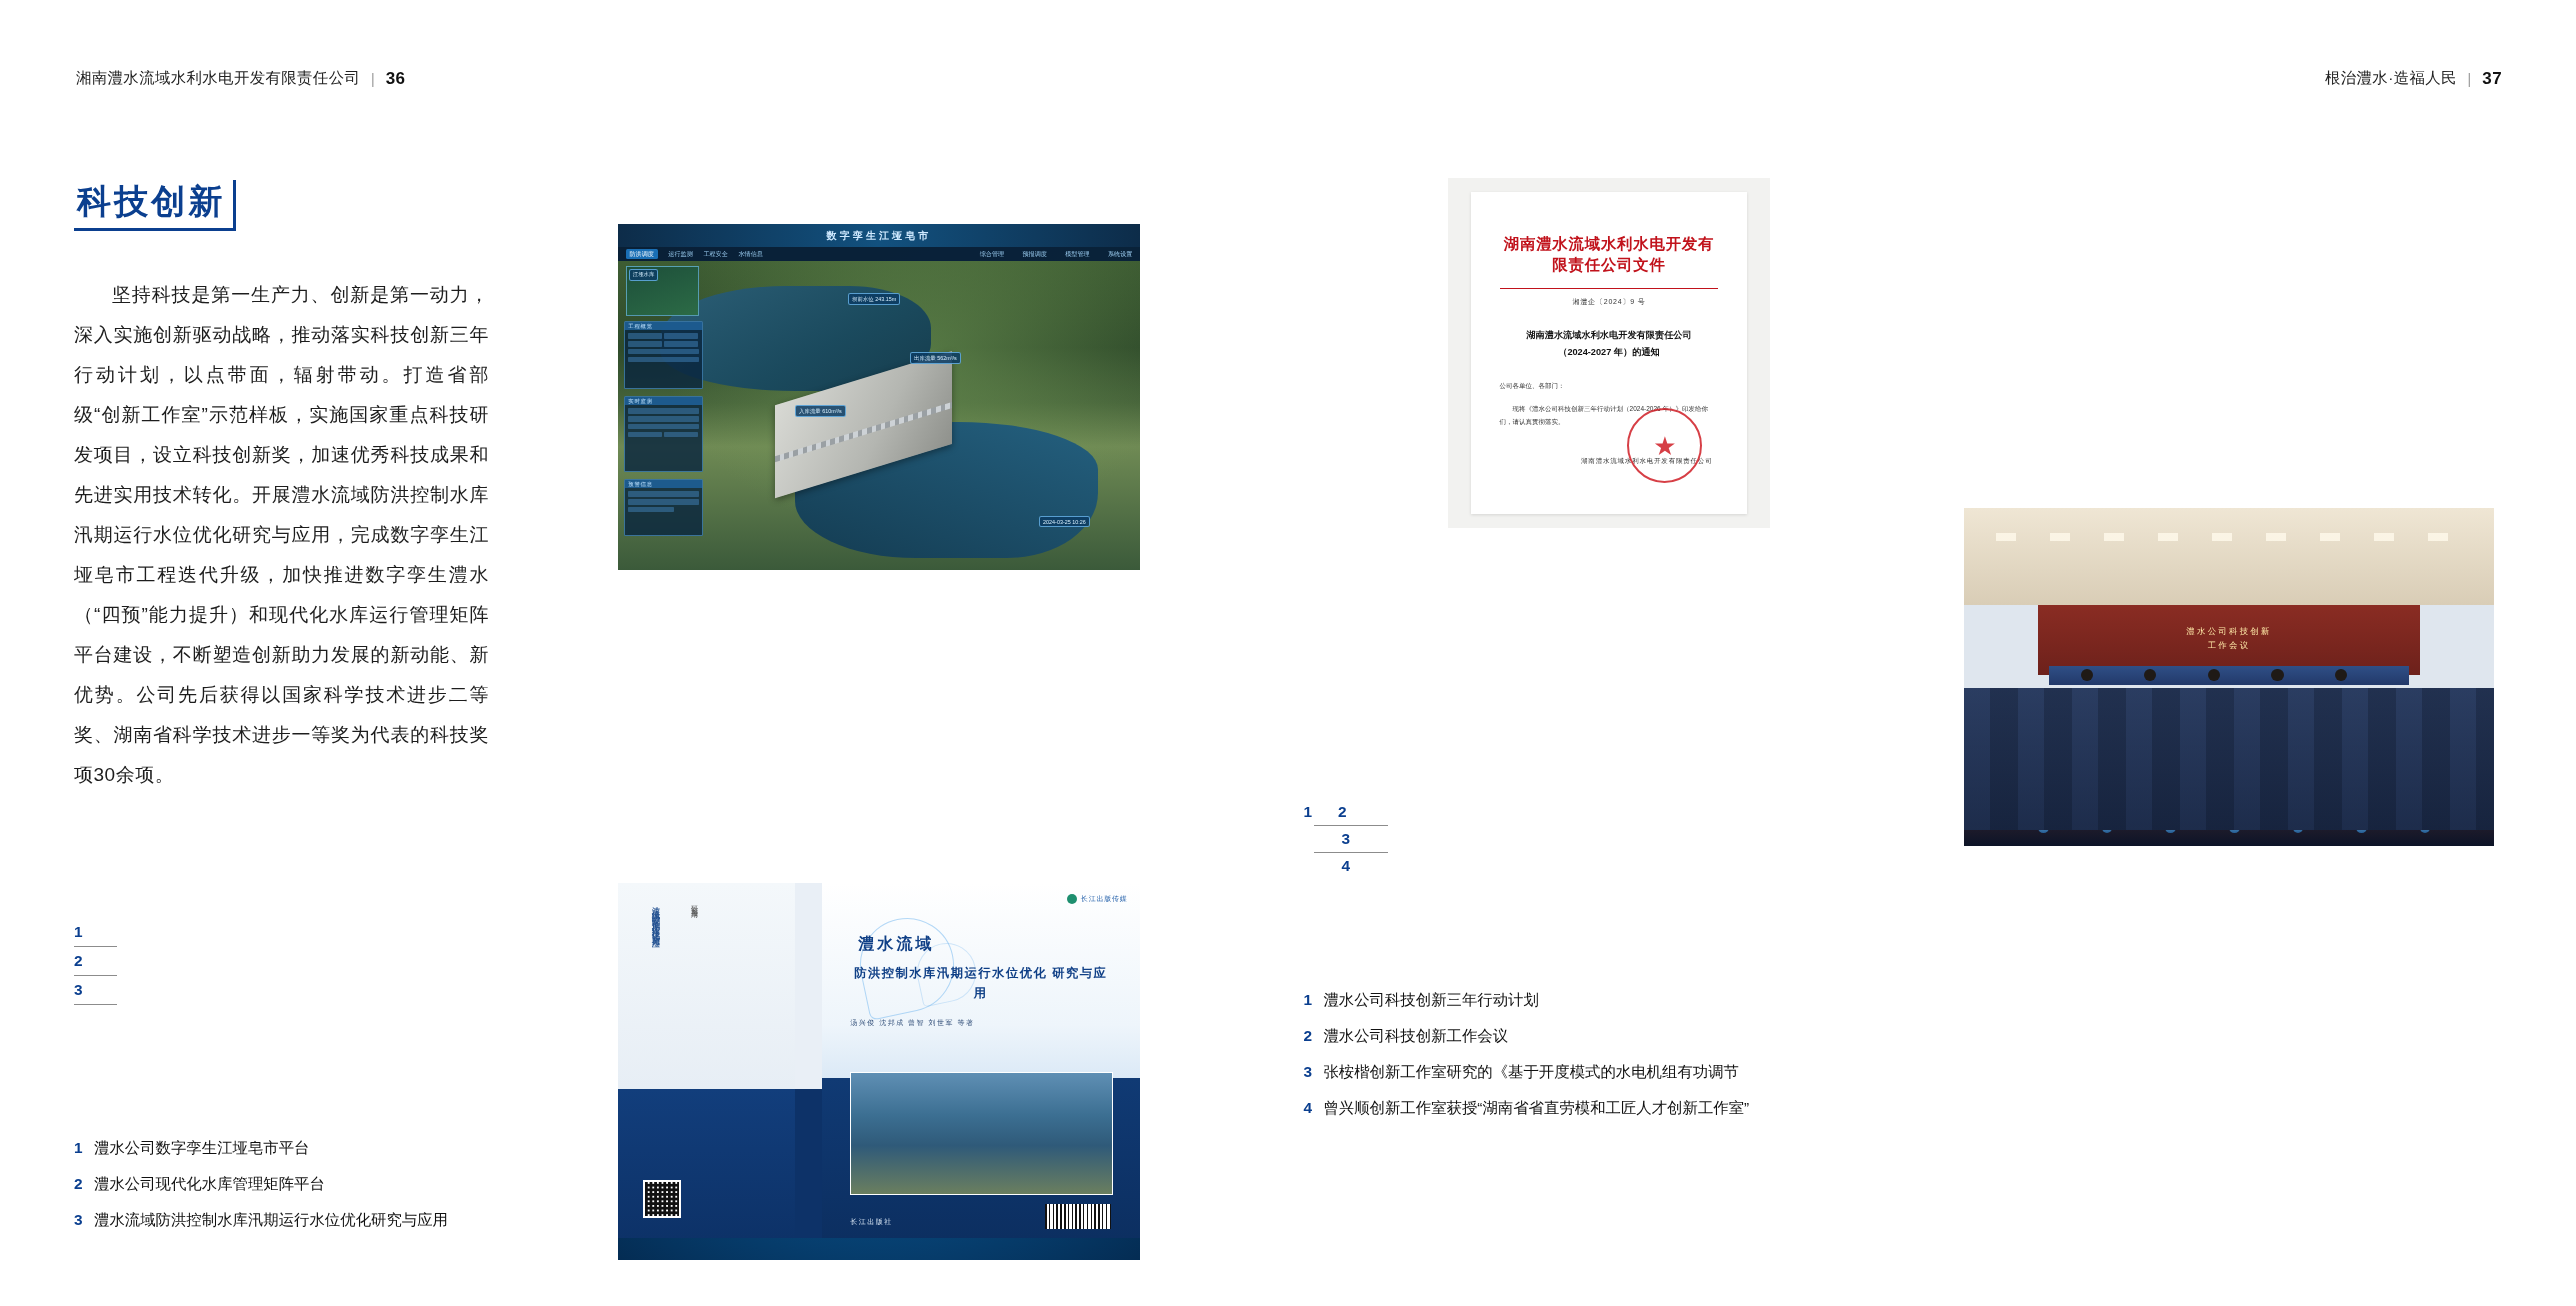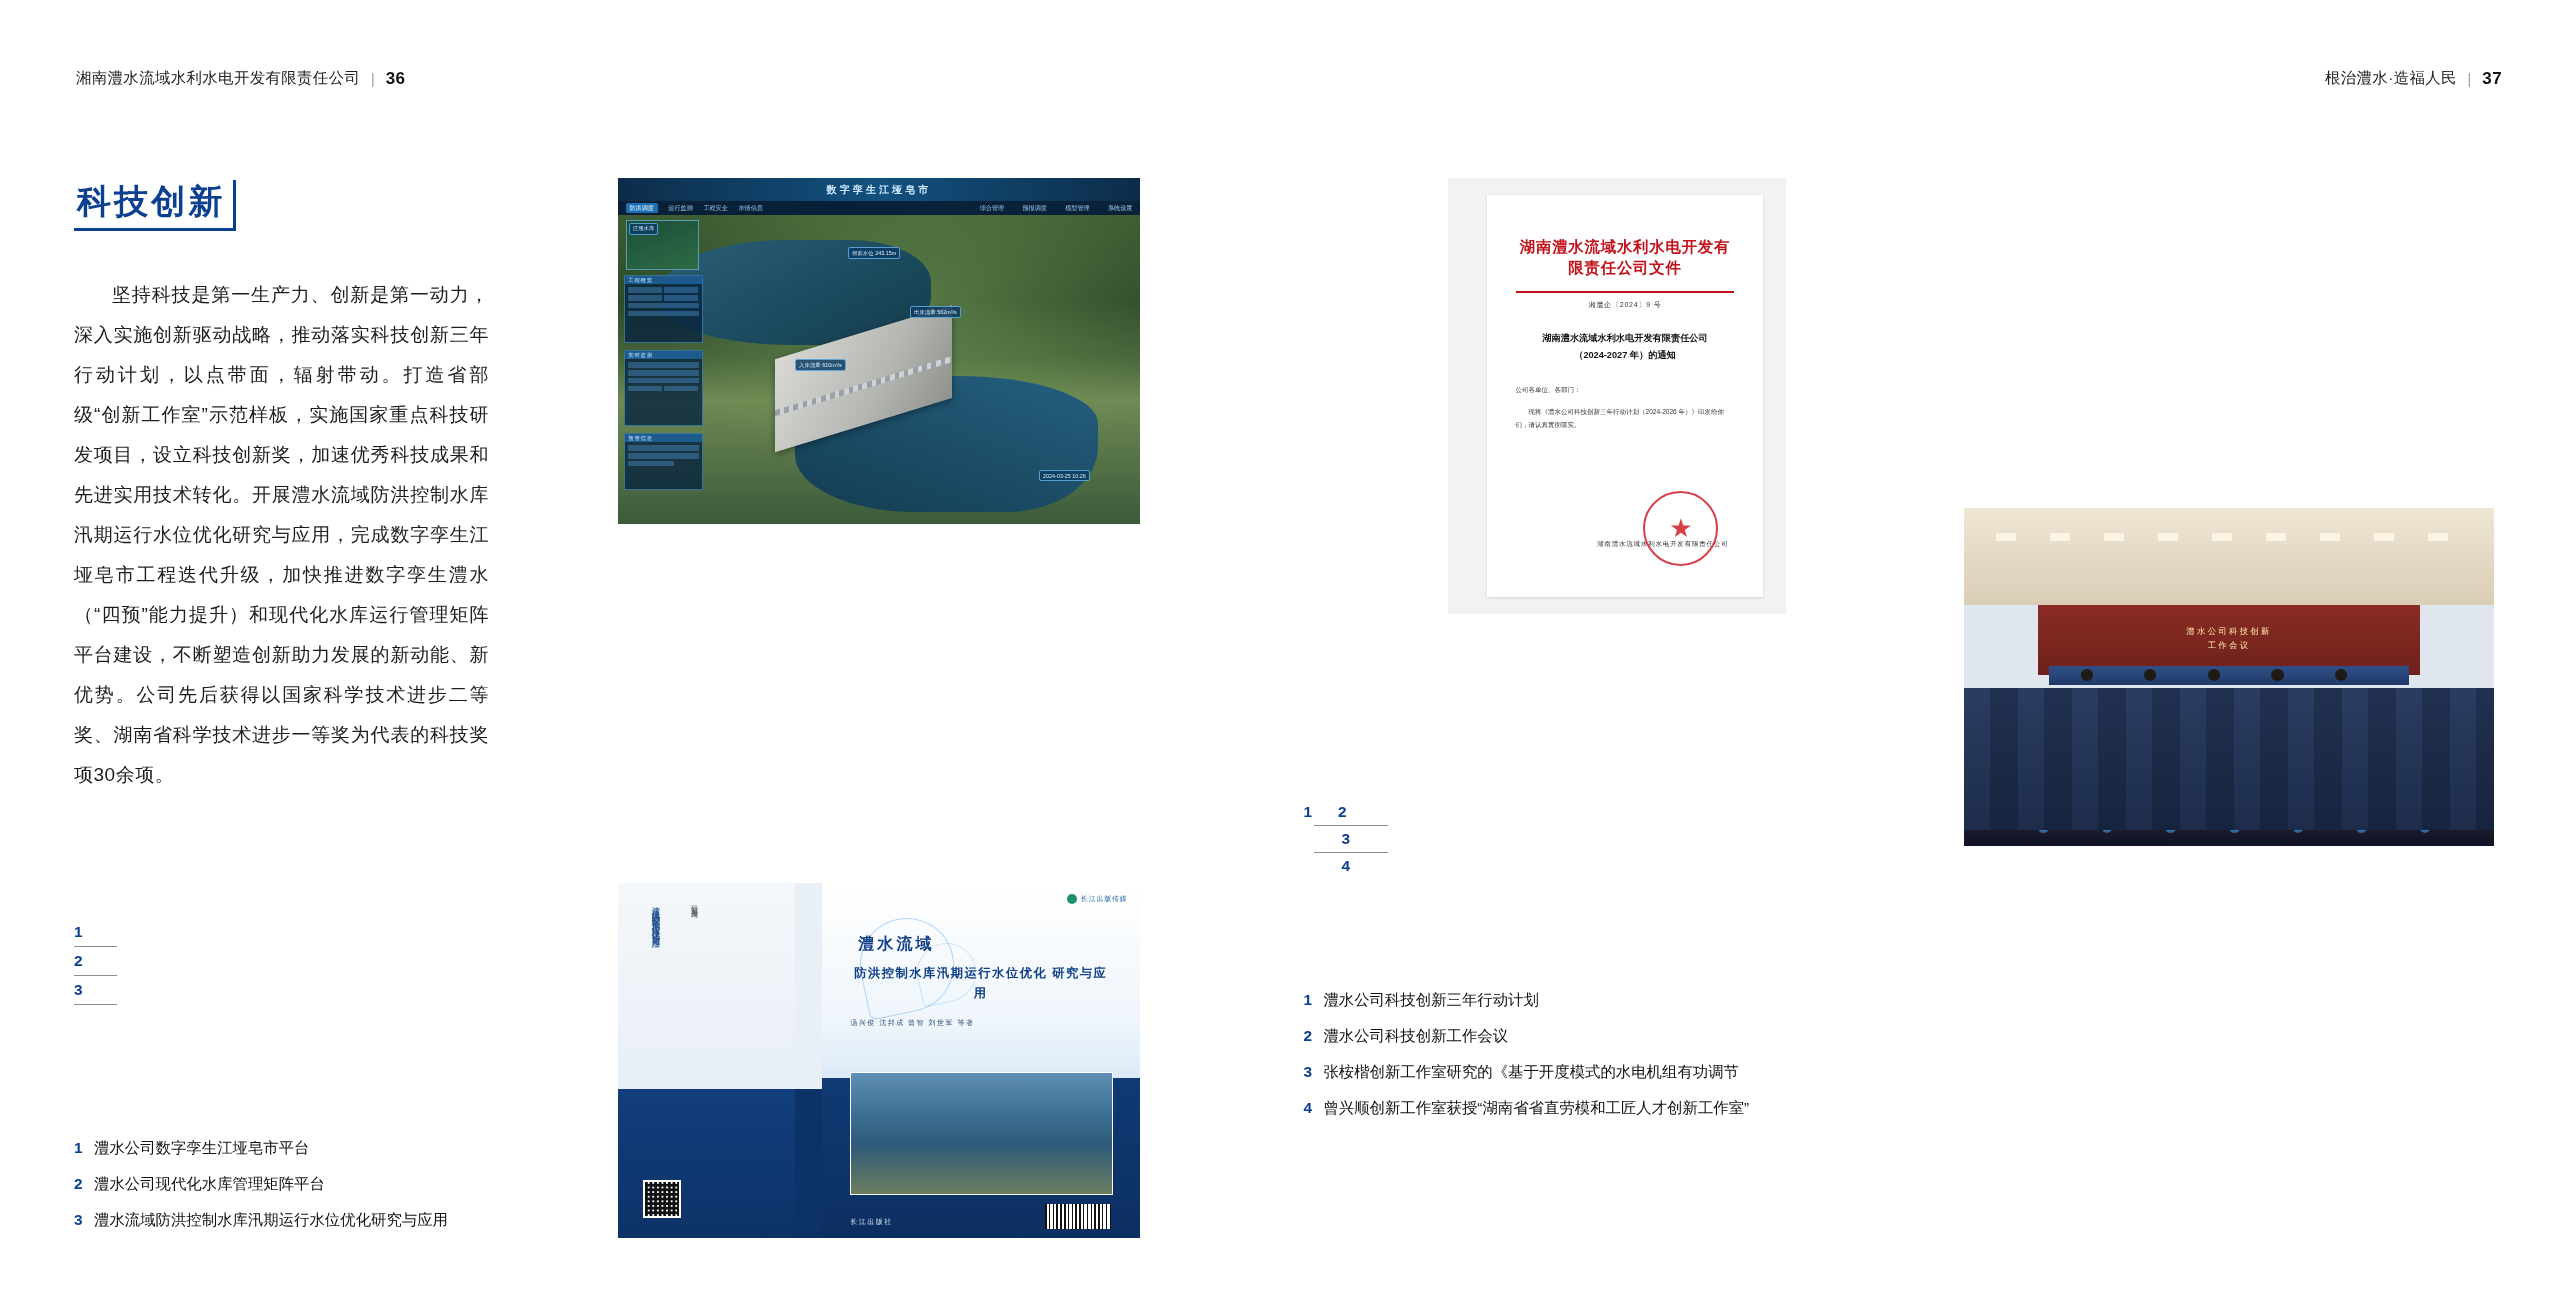--- a/index.html
+++ b/index.html
@@ -129,20 +129,21 @@
   .fig {
     position: absolute;
     overflow: hidden;
     background: #dfe6ee;
   }
 
   
   .dt {
     background: linear-gradient(160deg,#0d2438 0%,#123049 45%,#0b2236 100%);
     position: relative;
+    margin-top: 46px;
   }
   .dt-top {
     position: absolute; left:0; right:0; top:0; height: 23px;
     background: linear-gradient(90deg,#0d2c49,#12517f 50%,#0d2c49);
     display:flex; align-items:center; justify-content:center;
   }
   .dt-top .title {
     color:#cfe9ff; font-size:10px; letter-spacing:3.1px; font-weight:bold;
   }
   .dt-menu {
@@ -639,21 +640,21 @@
   </div>
 
   <div class="page">
 
     <div class="runhead right">
       <span>根治澧水·造福人民</span>
       <span class="sep">|</span>
       <span class="pgnum">37</span>
     </div>
 
-    <div class="fig doc" style="left:160px; top:178px; width:322px; height:436px;padding-left:16px;">
+    <div class="fig doc" style="left:160px; top:178px; width:322px; height:350px;">
       <div class="doc-inner">
         <div class="red-title">湖南澧水流域水利水电开发有限责任公司文件</div>
         <div class="redline"></div>
         <div class="docnum">湘澧企〔2024〕9 号</div>
         <div class="subject">
           <div>湖南澧水流域水利水电开发有限责任公司</div>
           <div>（2024-2027 年）的通知</div>
         </div>
         <p style="text-indent:0;">公司各单位、各部门：</p>
         <p>现将《澧水公司科技创新三年行动计划（2024-2026 年）》印发给你们，请认真贯彻落实。</p>

